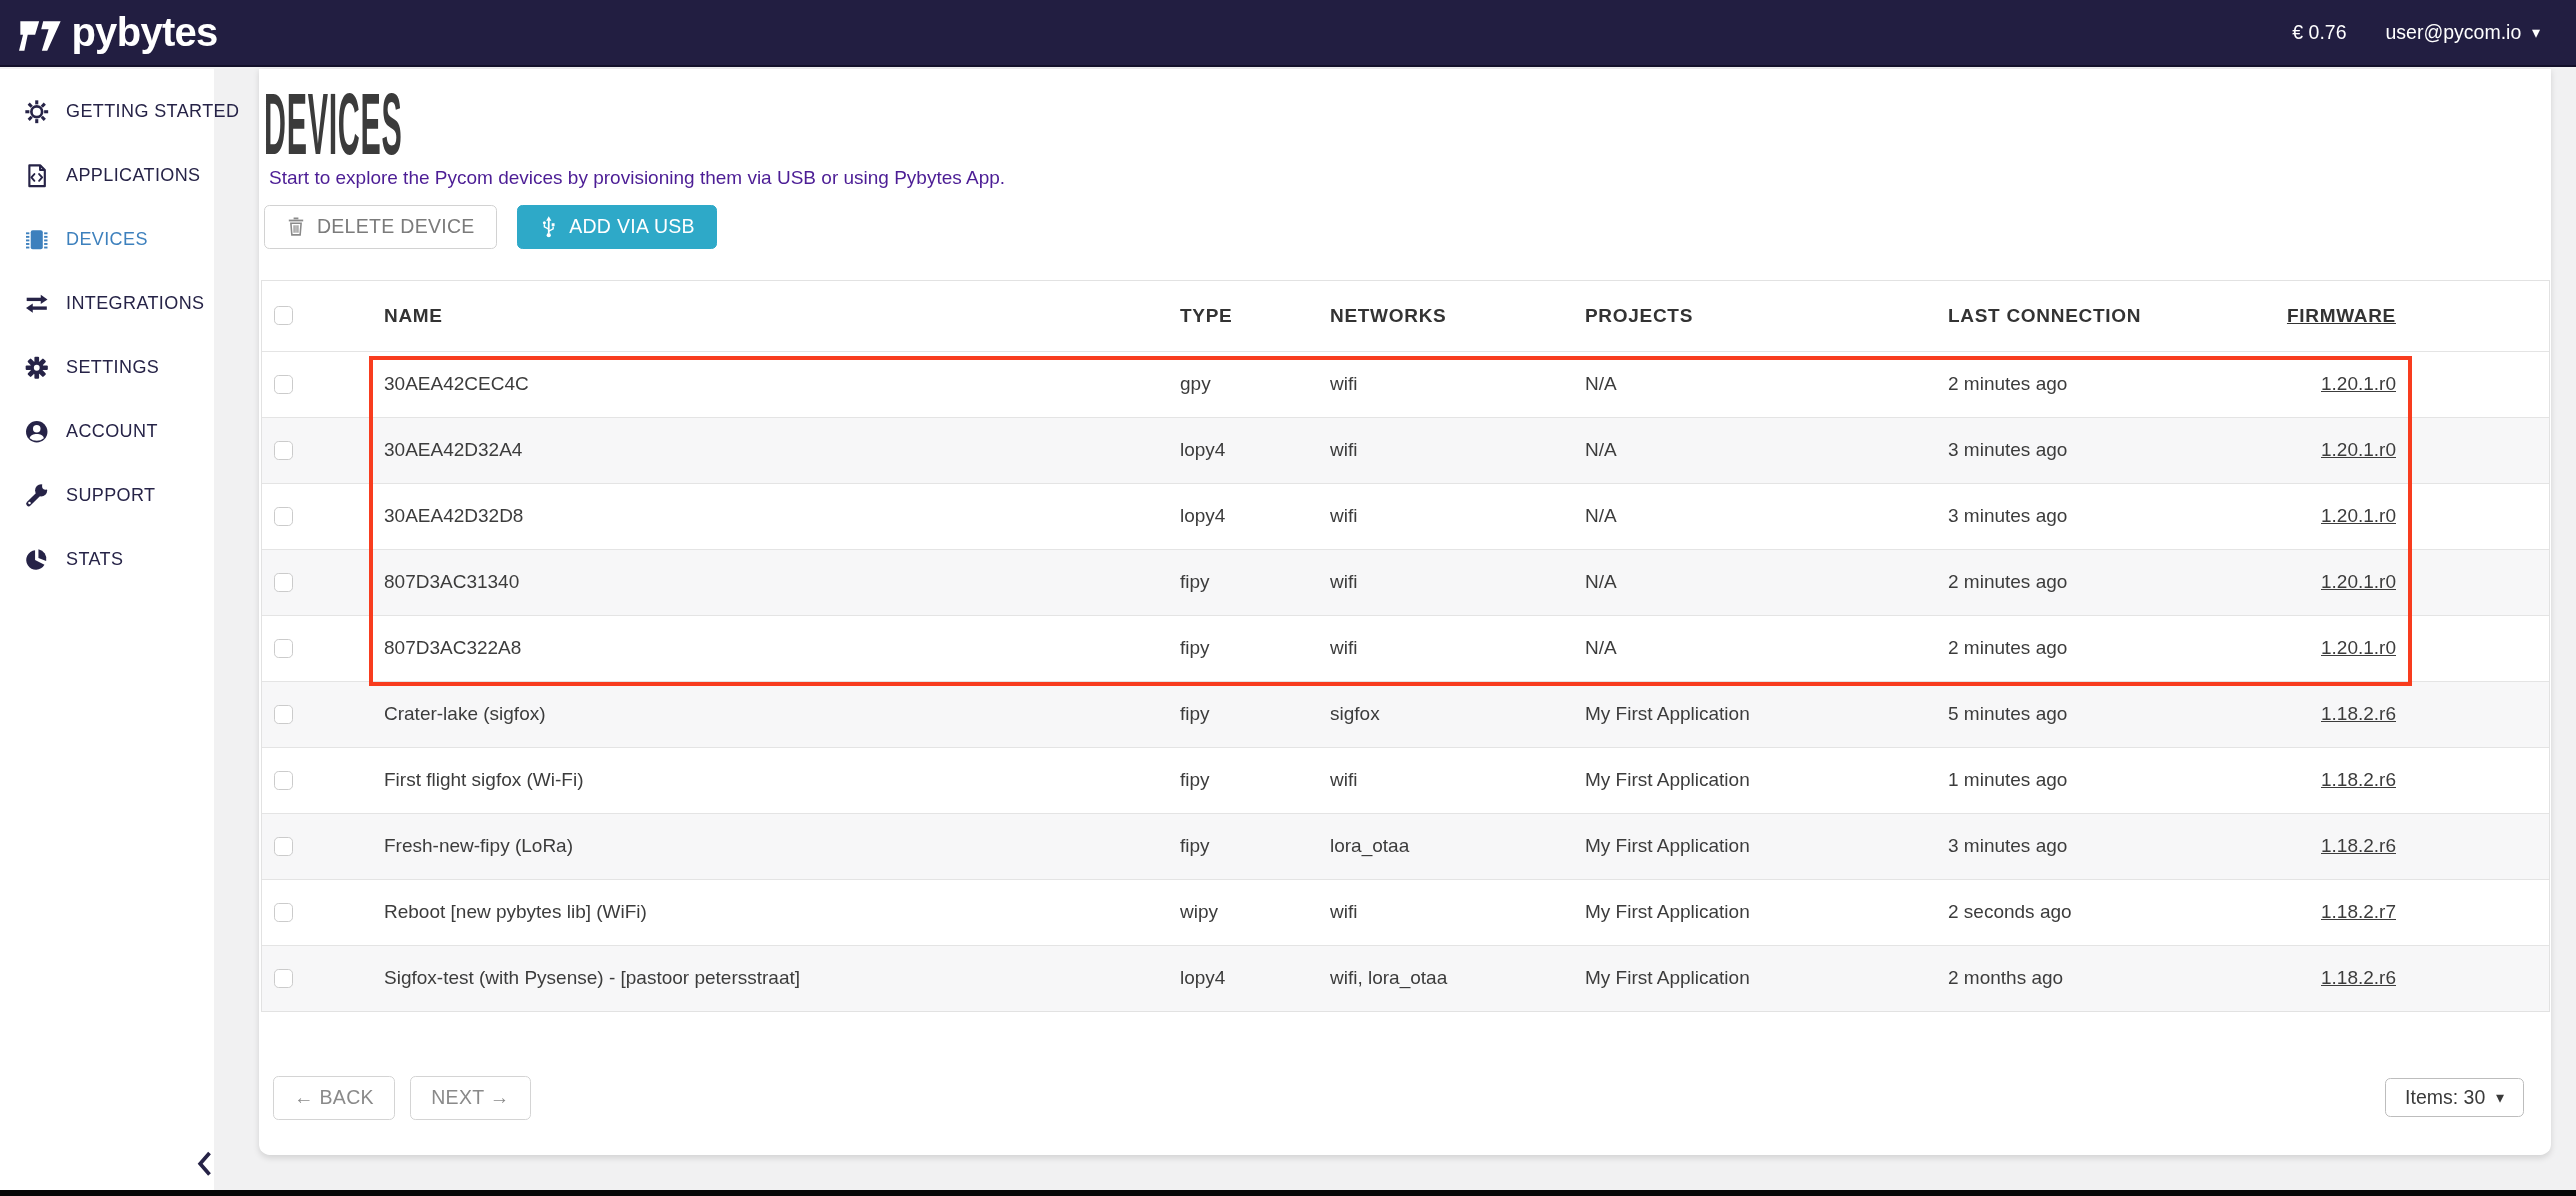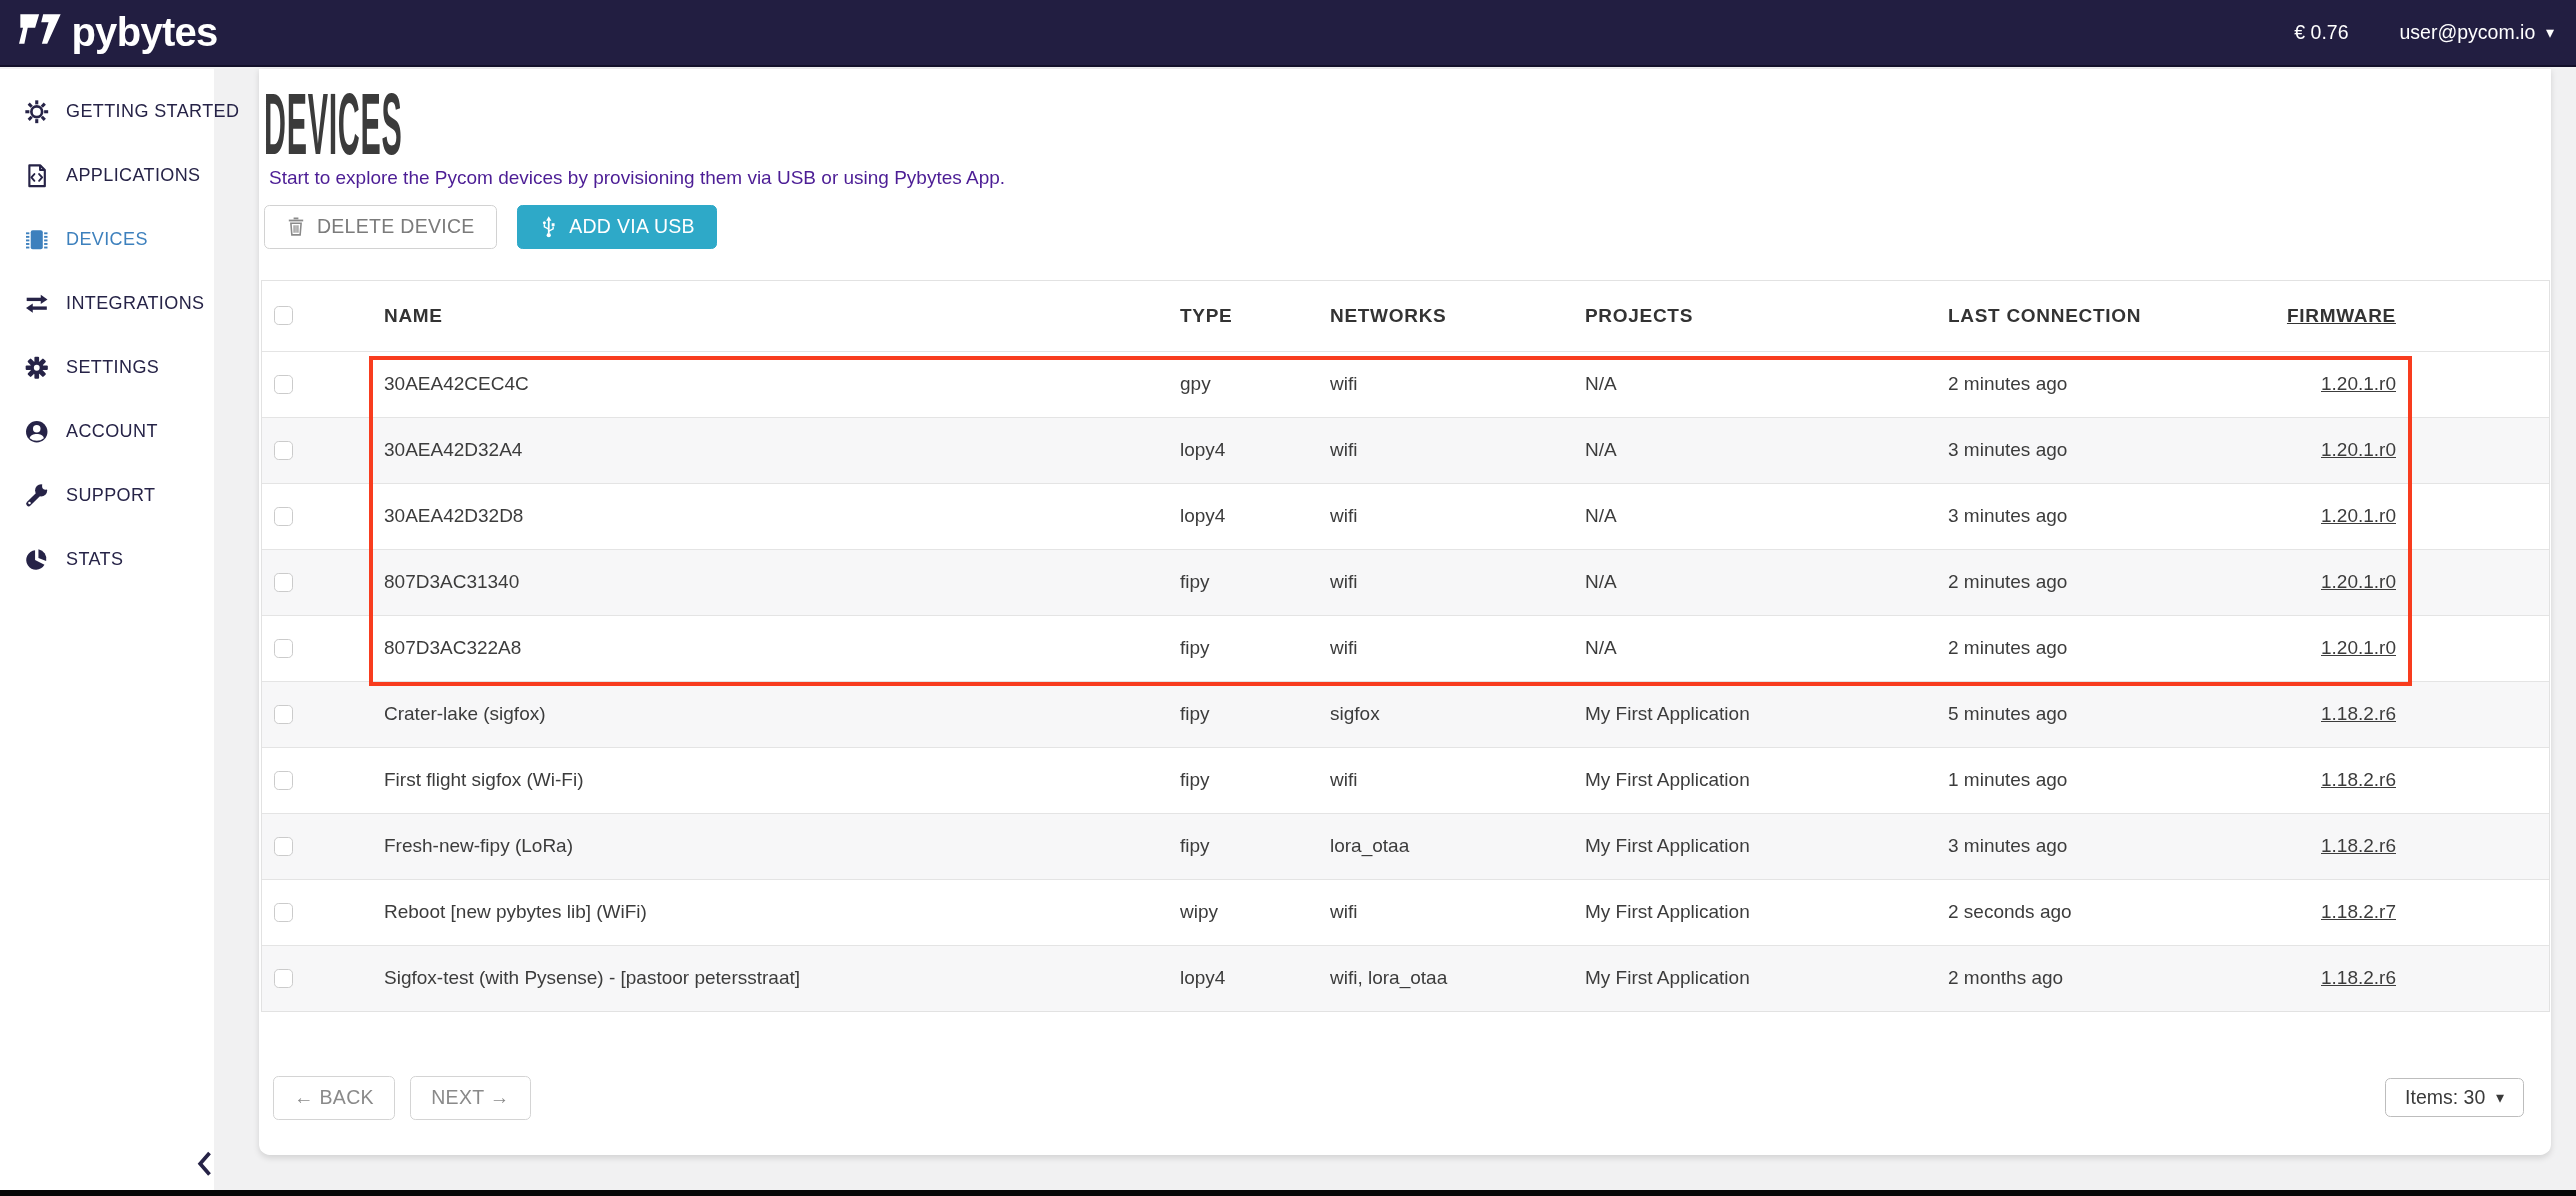--- a/index.html
+++ b/index.html
@@ -9,24 +9,24 @@
     background:#f1f1f2;
     font-family:"Liberation Sans", sans-serif;
     color:#3c3c3c;
   }
   
   .topbar {
     position:absolute; left:0; top:0; width:2576px; height:67px;
     background:#221e41; border-bottom:2px solid #13102a;
     display:flex; align-items:center; z-index:6;
   }
-  .brand { margin-left:19px; display:flex; align-items:flex-start; gap:9.4px; }
+  .brand { margin-left:19px; display:flex; align-items:flex-end; gap:9.4px; }
   .brand-mark { width:43px; height:38px; }
   .brand-text { color:#fff; font-size:40px; font-weight:bold; letter-spacing:-0.7px; }
-  .topbar-right { margin-left:auto; display:flex; align-items:center; gap:51px; padding-right:22px; }
+  .topbar-right { margin-left:auto; display:flex; align-items:center; gap:39px; padding-right:36px; }
   .balance { color:#fff; font-size:19.5px; }
   .account { display:flex; align-items:center; gap:10.7px; color:#fff; font-size:19.5px; cursor:pointer; }
   .caret { font-size:16px; color:#fff; line-height:1; }
   
   .sidebar {
     position:absolute; left:0; top:69px; width:214px; height:1121px;
     background:#fff; padding-top:10.7px; z-index:4;
   }
   .nav-item { height:64px; display:flex; align-items:center; padding-left:23px; gap:16px; cursor:pointer; }
   .nav-item .nav-icon { width:27px; height:27px; flex:0 0 27px; display:flex; align-items:center; justify-content:center; }

